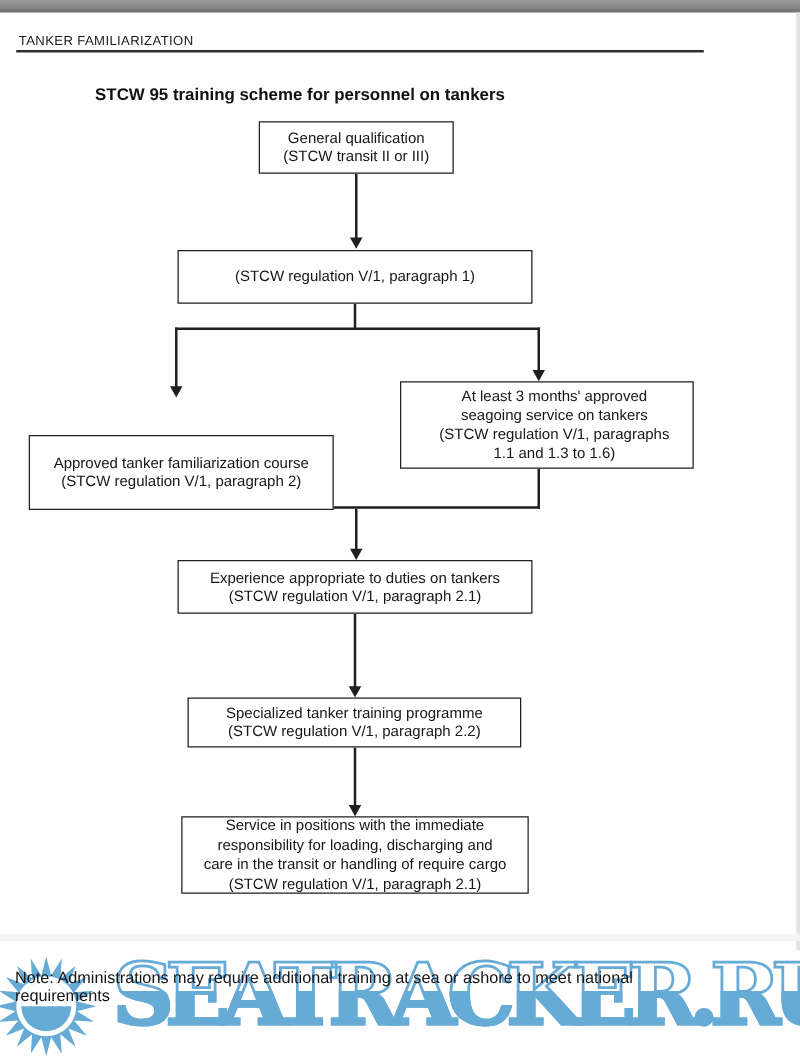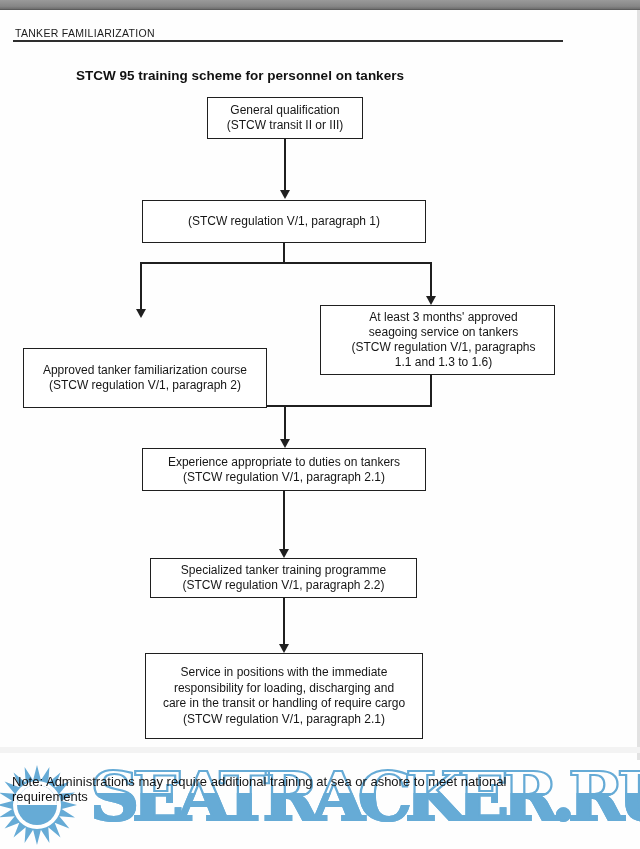--- a/index.html
+++ b/index.html
@@ -21,21 +21,21 @@
   
   .node{position:absolute;box-sizing:border-box;border:1.5px solid #1f1f1f;background:#fff;
     display:flex;flex-direction:column;justify-content:center;align-items:center;
     text-align:center;font-size:12px;line-height:15px;color:#161616;z-index:2;}
   #n0{left:207px;top:97px;width:156px;height:42px;}
   #n1{left:142px;top:200px;width:284px;height:43px;}
   #n2{left:23px;top:318px;width:244px;height:60px;margin-top:30px;}
   #n3{left:320px;top:305px;width:235px;height:70px;padding-left:12px;}
   #n4{left:142px;top:448px;width:284px;height:43px;}
   #n5{left:150px;top:558px;width:267px;height:40px;}
-  #n6{left:145px;top:653px;width:278px;height:86px;line-height:15.5px;}
+  #n6{left:145px;top:653px;width:278px;height:62px;line-height:15.5px;}
 
   
   .line{position:absolute;background:#1f1f1f;z-index:1;}
   .v{width:2px;} .h{height:2px;}
   .c1{left:284px;top:139px;height:53px;}
   .c2{left:283px;top:243px;height:21px;}
   .c3{left:140px;top:262px;width:292px;}
   .c4{left:140px;top:262px;height:48px;}
   .c5{left:430px;top:262px;height:36px;}
   .c6{left:139px;top:361px;height:46px;}

